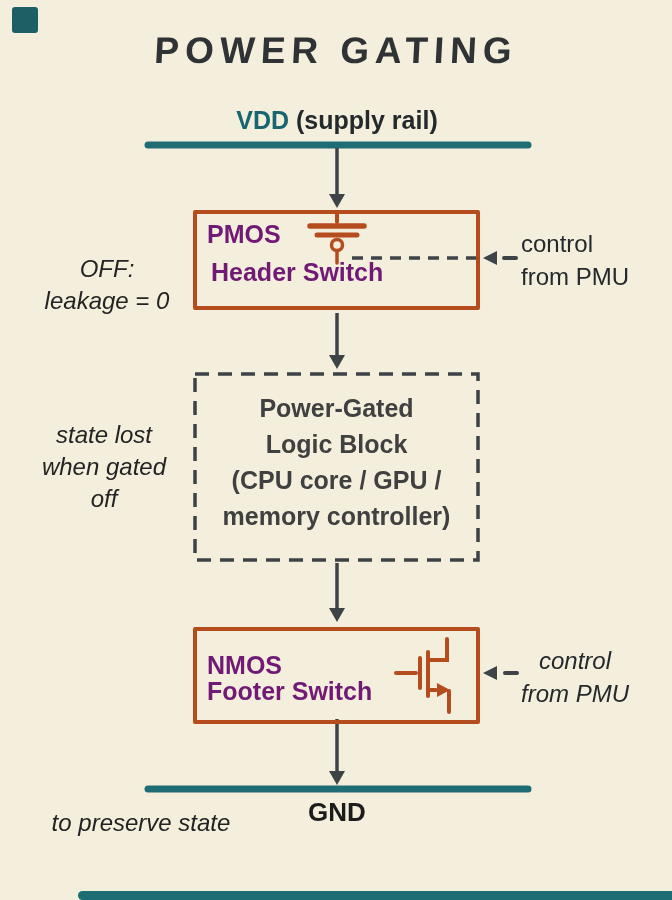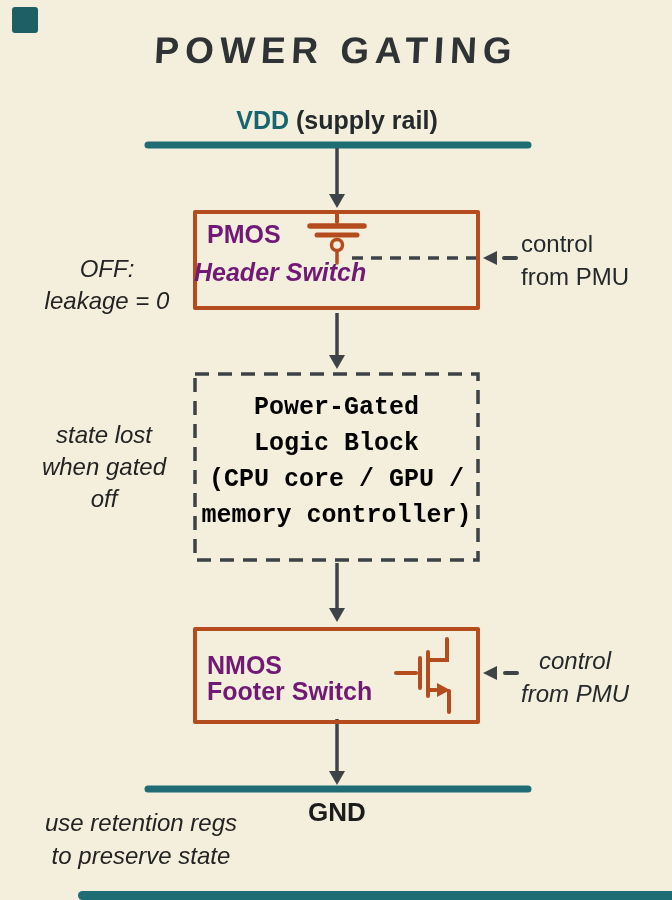--- a/index.html
+++ b/index.html
@@ -34,30 +34,29 @@
     border-radius:2px;
     background:transparent;
   }
   .pmos-box{left:193px;top:210px;width:279px;height:92px;}
   .nmos-box{left:193px;top:627px;width:279px;height:89px;}
 
   .box-label{
     font-size:25px;font-weight:bold;color:#701a75;line-height:1;
   }
   .pmos-l1{left:207px;top:222px;}
-  .pmos-l2{left:194px;top:260px;font-style:italic;}
+  .pmos-l2{left:211px;top:260px;}
   .nmos-l1{left:207px;top:641px;margin-top:12px;}
   .nmos-l2{left:207px;top:679px;}
 
   .logic-text{
     left:193px;top:390px;width:287px;
     text-align:center;
-    font-size:25px;font-weight:bold;color:#000000;
+    font-size:25px;font-weight:bold;color:#404040;
     line-height:36px;
-    font-family:Liberation Mono, monospace;
   }
 
   .note{
     font-style:italic;
     font-size:24px;color:#232323;
     line-height:32px;text-align:center;
   }
   .note-off{left:14px;top:227px;width:186px;margin-top:26px;}
   .note-state{left:16px;top:419px;width:176px;}
   .note-retention{left:8px;top:806px;width:266px;line-height:33px;}
@@ -186,17 +185,16 @@
   <div class="abs box-label nmos-l2">Footer Switch</div>
 
   <div class="abs ctrl ctrl-bottom">
     <div>control</div>
     <div>from PMU</div>
   </div>
 
   <div class="abs gnd-label">GND</div>
 
   <div class="abs note note-retention">
-    <div>use retention regs</div>
     <div>to preserve state</div>
   </div>
 
 </div>
 
 </body></html>

